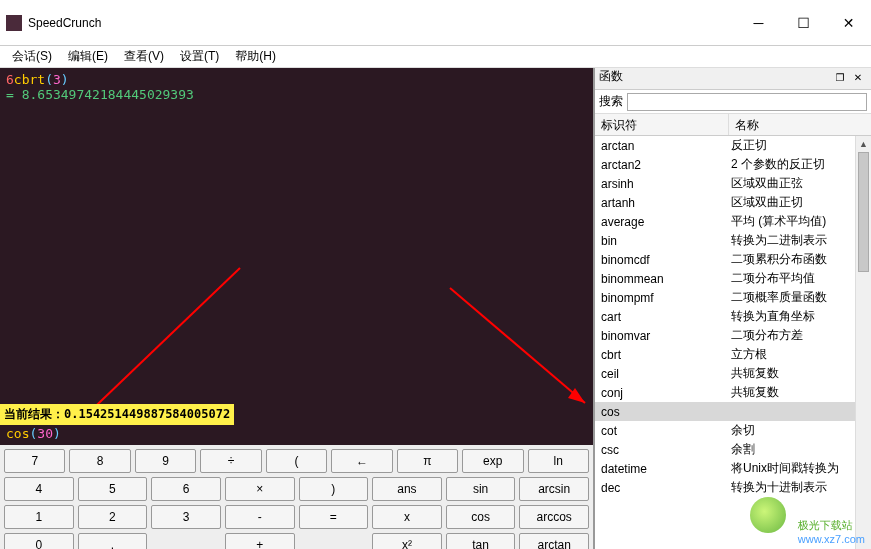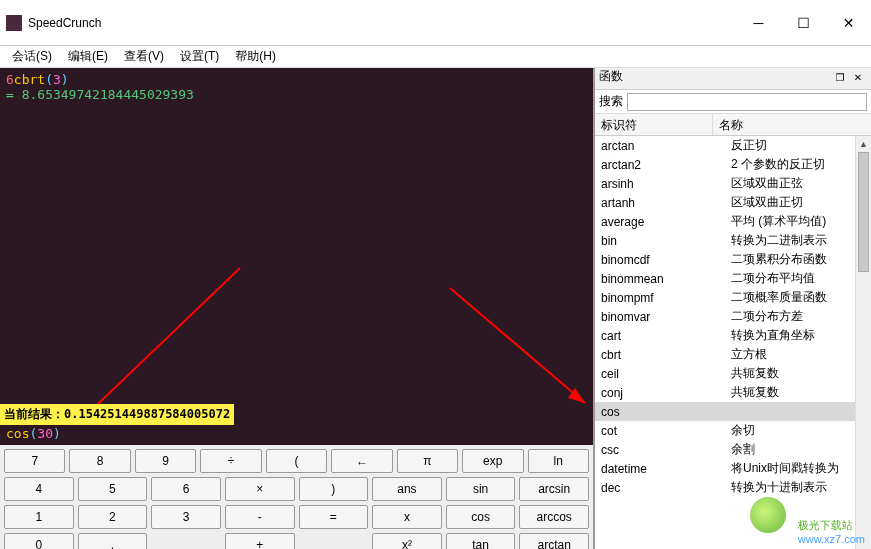--- a/index.html
+++ b/index.html
@@ -42,21 +42,21 @@
 .panel-header { height: 22px; background: #f0f0f0; border-bottom: 1px solid #ccc; display: flex; align-items: flex-start; padding: 0 4px; font-size: 12px; }
 .panel-header .title { flex: 1; }
 .panel-header .btn { width: 18px; height: 18px; display: flex; align-items: center; justify-content: center; font-size: 10px; }
 
 .search-row { height: 24px; display: flex; align-items: center; padding: 2px 4px; border-bottom: 1px solid #ddd; font-size: 12px; }
 .search-row .label { margin-right: 4px; }
 .search-row input { flex: 1; height: 18px; border: 1px solid #aaa; padding: 1px 3px; font-size: 12px; }
 
 .func-table { flex: 1; overflow: hidden; position: relative; }
 .func-head { display: flex; height: 22px; background: #f5f5f5; border-bottom: 1px solid #ccc; font-size: 12px; }
-.func-head .col1 { width: 118px; padding: 3px 6px; border-right: 1px solid #ddd; font-family: Liberation Serif, serif; }
+.func-head .col1 { width: 134px; padding: 3px 6px; border-right: 1px solid #ddd; font-family: Liberation Serif, serif; }
 .func-head .col2 { flex: 1; padding: 3px 6px; }
 .func-body { overflow-y: auto; overflow-x: hidden; height: calc(100% - 22px); }
 .func-row { display: flex; height: 19px; font-size: 12px; align-items: center; }
 .func-row .col1 { width: 130px; padding: 1px 6px; }
 .func-row .col2 { flex: 1; padding: 1px 6px; white-space: nowrap; overflow: hidden; }
 .func-row.selected { background: #d8d8d8; }
 
 .right .scrollbar { position: absolute; right: 0; top: 22px; bottom: 0; width: 16px; background: #f0f0f0; border-left: 1px solid #ddd; }
 .right .scrollbar .thumb { position: absolute; left: 2px; right: 2px; top: 16px; height: 120px; background: #c8c8c8; border: 1px solid #aaa; }
 .right .scrollbar .arr { position: absolute; left: 0; right: 0; height: 16px; display: flex; align-items: center; justify-content: center; font-size: 9px; color: #555; }
@@ -198,26 +198,26 @@
           </div>
           <div class="func-row">
             <div class="col1">binommean</div>
             <div class="col2">二项分布平均值</div>
           </div>
           <div class="func-row">
             <div class="col1">binompmf</div>
             <div class="col2">二项概率质量函数</div>
           </div>
           <div class="func-row">
+            <div class="col1">cart</div>
+            <div class="col2">转换为直角坐标</div>
+          </div>
+          <div class="func-row">
             <div class="col1">binomvar</div>
             <div class="col2">二项分布方差</div>
-          </div>
-          <div class="func-row">
-            <div class="col1">cart</div>
-            <div class="col2">转换为直角坐标</div>
           </div>
           <div class="func-row">
             <div class="col1">cbrt</div>
             <div class="col2">立方根</div>
           </div>
           <div class="func-row">
             <div class="col1">ceil</div>
             <div class="col2">共轭复数</div>
           </div>
           <div class="func-row">

